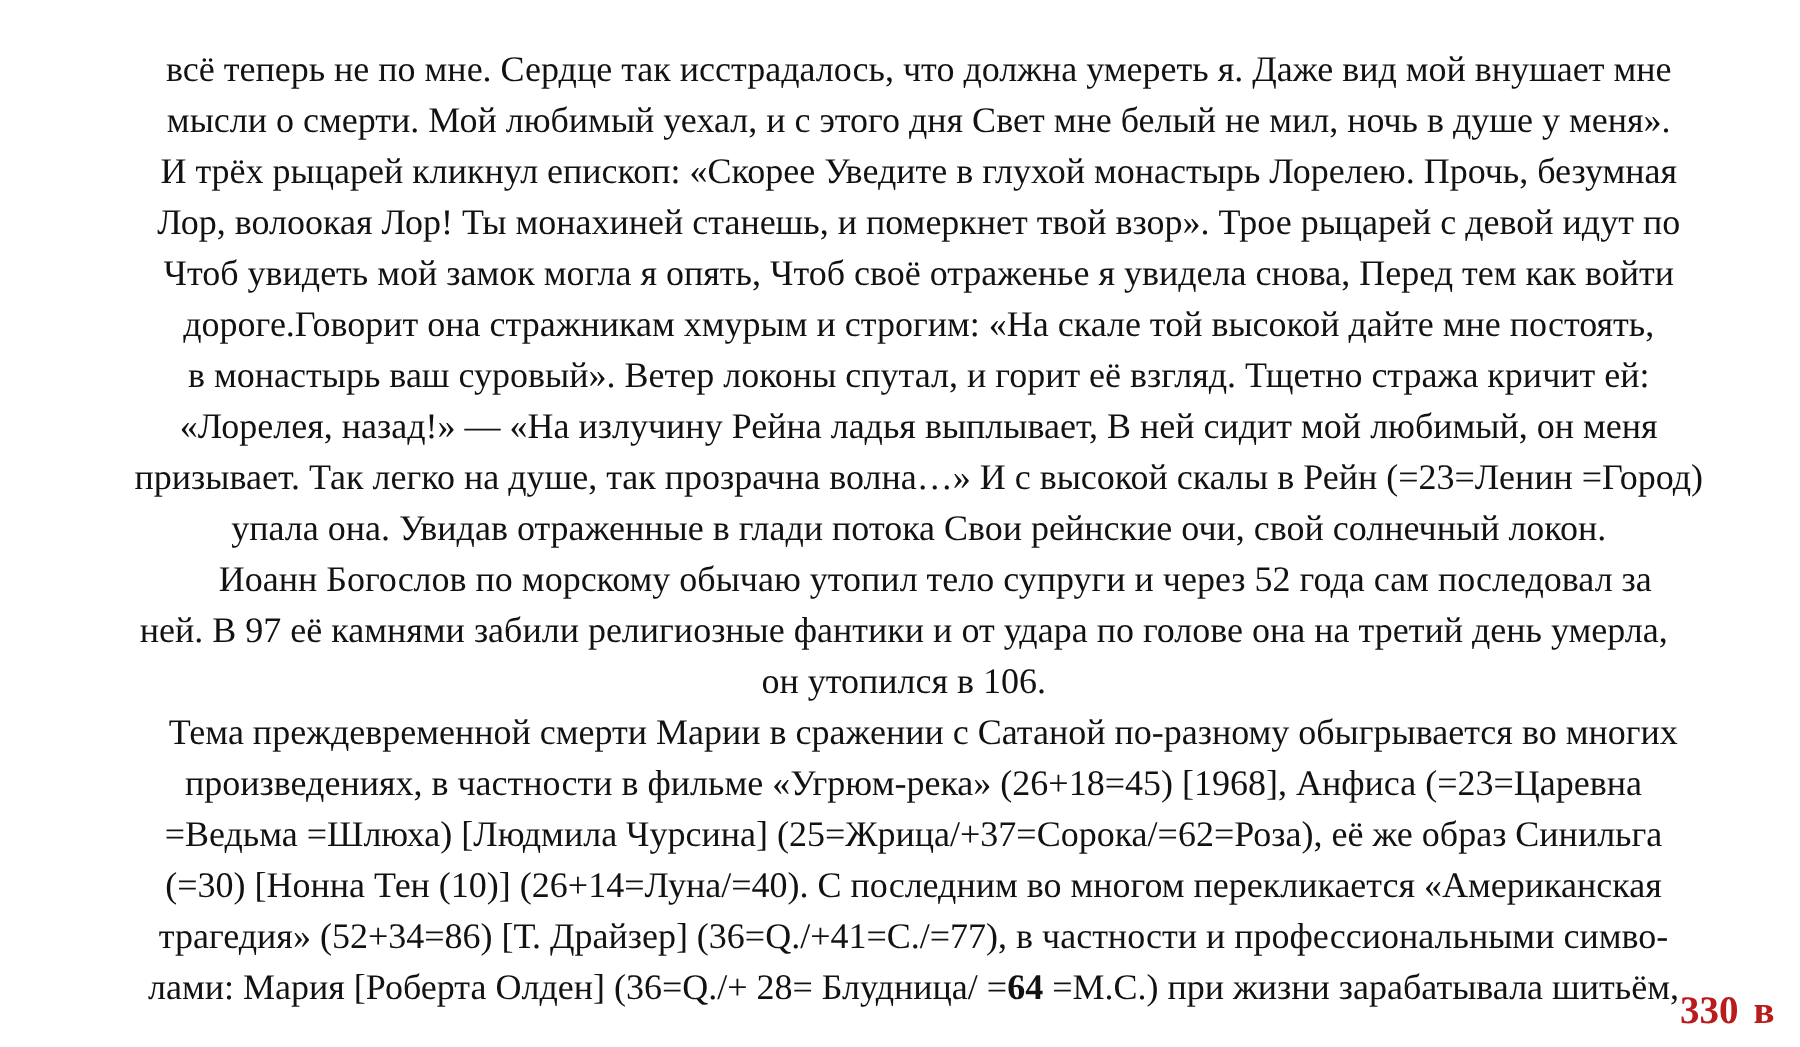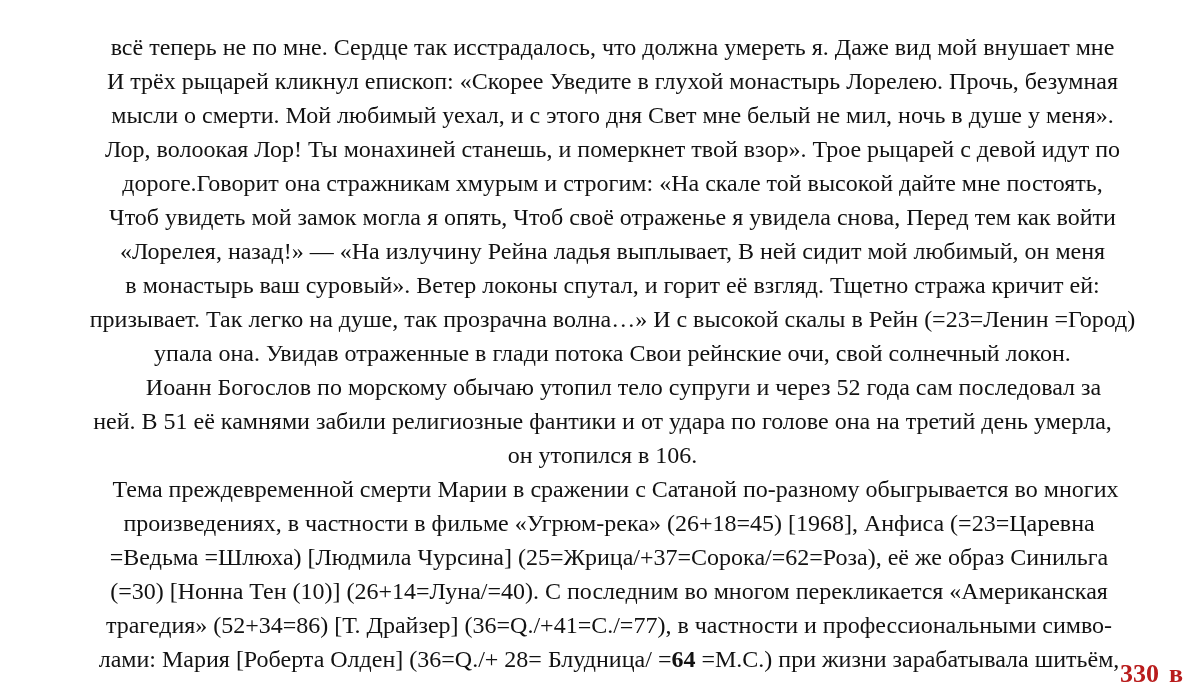--- a/index.html
+++ b/index.html
@@ -48,34 +48,34 @@
   }
   .footer .suffix { margin-left: 10px; }
 </style>
 </head>
 <body>
 
 <div class="doc">
 
   <div class="para p1">
     <div class="line">всё теперь не по мне. Сердце так исстрадалось, что должна умереть я. Даже вид мой внушает мне</div>
+    <div class="line">мысли о смерти. Мой любимый уехал, и с этого дня Свет мне белый не мил, ночь в душе у меня».</div>
     <div class="line">И трёх рыцарей кликнул епископ: «Скорее Уведите в глухой монастырь Лорелею. Прочь, безумная</div>
-    <div class="line">мысли о смерти. Мой любимый уехал, и с этого дня Свет мне белый не мил, ночь в душе у меня».</div>
     <div class="line">Лор, волоокая Лор! Ты монахиней станешь, и померкнет твой взор». Трое рыцарей с девой идут по</div>
+    <div class="line">Чтоб увидеть мой замок могла я опять, Чтоб своё отраженье я увидела снова, Перед тем как войти</div>
     <div class="line">дороге.Говорит она стражникам хмурым и строгим: «На скале той высокой дайте мне постоять,</div>
-    <div class="line">Чтоб увидеть мой замок могла я опять, Чтоб своё отраженье я увидела снова, Перед тем как войти</div>
+    <div class="line">в монастырь ваш суровый». Ветер локоны спутал, и горит её взгляд. Тщетно стража кричит ей:</div>
     <div class="line">«Лорелея, назад!» — «На излучину Рейна ладья выплывает, В ней сидит мой любимый, он меня</div>
-    <div class="line">в монастырь ваш суровый». Ветер локоны спутал, и горит её взгляд. Тщетно стража кричит ей:</div>
     <div class="line">призывает. Так легко на душе, так прозрачна волна…» И с высокой скалы в Рейн (=23=Ленин =Город)</div>
     <div class="line lead-space">упала она. Увидав отраженные в глади потока Свои рейнские очи, свой солнечный локон.</div>
   </div>
 
   <div class="para p2">
     <div class="line first">Иоанн Богослов по морскому обычаю утопил тело супруги и через 52 года сам последовал за</div>
-    <div class="line">ней. В 51 её камнями забили религиозные фантики и от удара по голове она на третий день умерла,</div>
+    <div class="line">ней. В 97 её камнями забили религиозные фантики и от удара по голове она на третий день умерла,</div>
     <div class="line">он утопился в 106.</div>
   </div>
 
   <div class="para p3">
     <div class="line first">Тема преждевременной смерти Марии в сражении с Сатаной по-разному обыгрывается во многих</div>
     <div class="line">произведениях, в частности в фильме «Угрюм-река» (26+18=45) [1968], Анфиса (=23=Царевна</div>
     <div class="line">=Ведьма =Шлюха) [Людмила Чурсина] (25=Жрица/+37=Сорока/=62=Роза), её же образ Синильга</div>
     <div class="line">(=30) [Нонна Тен (10)] (26+14=Луна/=40). С последним во многом перекликается «Американская</div>
     <div class="line">трагедия» (52+34=86) [Т. Драйзер] (36=Q./+41=С./=77), в частности и профессиональными симво-</div>
     <div class="line"><span>лами: Мария [Роберта Олден] (36=Q./+ 28= Блудница/ =</span><span class="bold-num">64</span><span> =М.С.) при жизни зарабатывала шитьём,</span></div>

